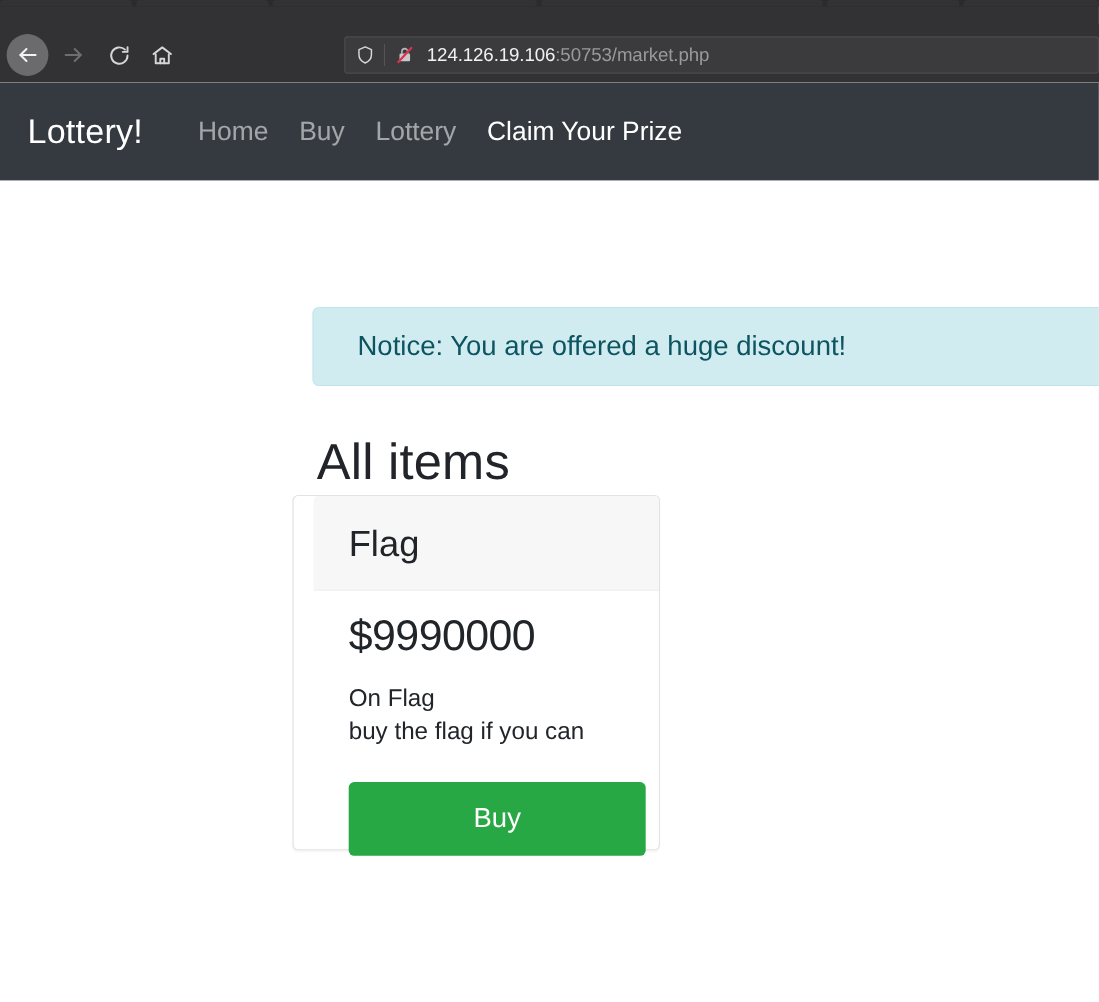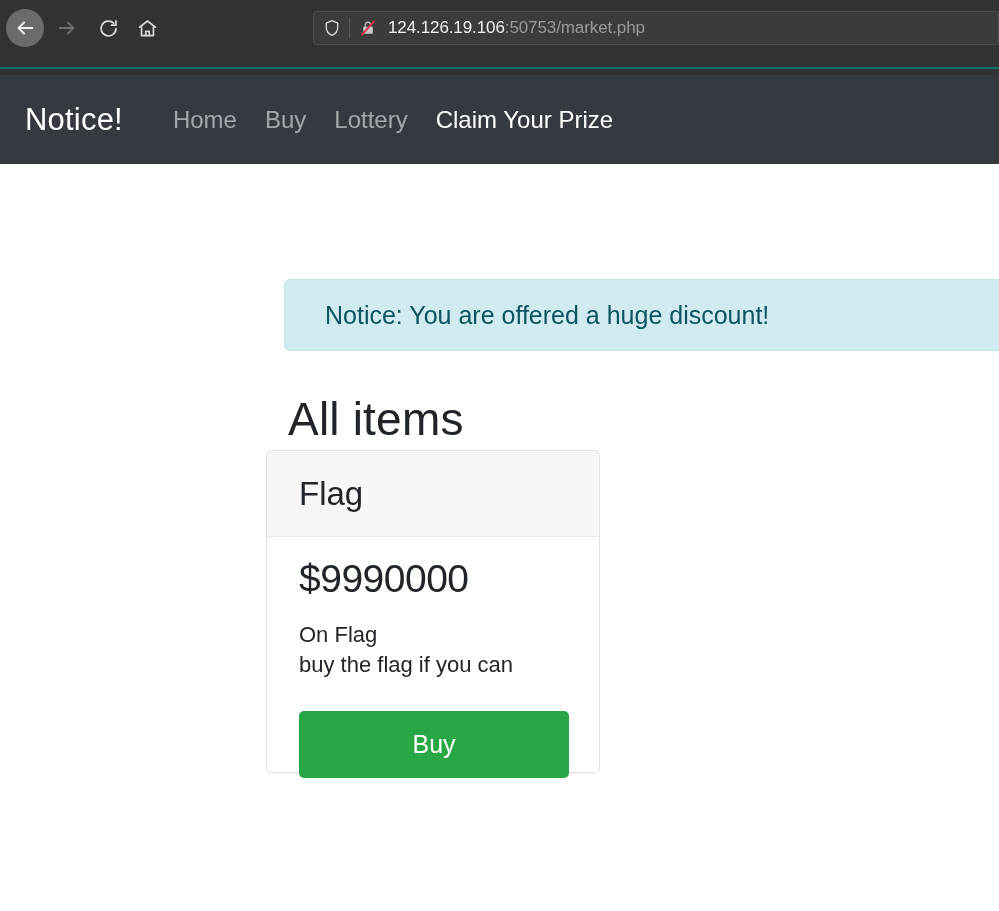--- a/index.html
+++ b/index.html
@@ -33,21 +33,21 @@
   }
   #tab-strip .tab-seg {
     position: absolute;
     top: 0;
     height: 6px;
     background: #323234;
     border-radius: 3px 3px 0 0;
   }
   #nav-toolbar {
     position: absolute;
-    top: 0; left: 0;
+    top: 22px; left: 0;
     width: 999px;
     height: 69px;
     background: #323234;
     border-bottom: 2px solid #0f766e;
     box-sizing: border-box;
   }
   .nav-btn {
     position: absolute;
     top: 9px;
     width: 38px;
@@ -190,20 +190,21 @@
     position: absolute;
     top: 375px;
     left: 266px;
     width: 334px;
     height: 323px;
     background: #ffffff;
     border: 1px solid #e3e3e3;
     border-radius: 5px;
     box-sizing: border-box;
     box-shadow: 0 1px 2px rgba(0,0,0,.04);
+    padding-left: 18px;
   }
   #card-header {
     height: 85px;
     background: #f7f7f7;
     border-bottom: 1px solid #e8e8e8;
     border-radius: 4px 4px 0 0;
     display: flex;
     align-items: center;
   }
   #card-title {
@@ -317,21 +318,21 @@
       </span>
       <span id="url-text"><span id="url-host">124.126.19.106</span><span id="url-path">:50753/market.php</span></span>
     </div>
 
   </div>
 </div>
 
 <div id="page-viewport">
 
   <nav id="site-navbar">
-    <a id="navbar-brand" href="#">Notice!</a>
+    <a id="navbar-brand" href="#">Lottery!</a>
     <div id="navbar-links">
       <a class="nav-link" href="#">Home</a>
       <a class="nav-link" href="#">Buy</a>
       <a class="nav-link" href="#">Lottery</a>
       <a class="nav-link active" href="#">Claim Your Prize</a>
     </div>
   </nav>
 
   <div id="notice-alert">
     <span id="notice-text">Notice: You are offered a huge discount!</span>

